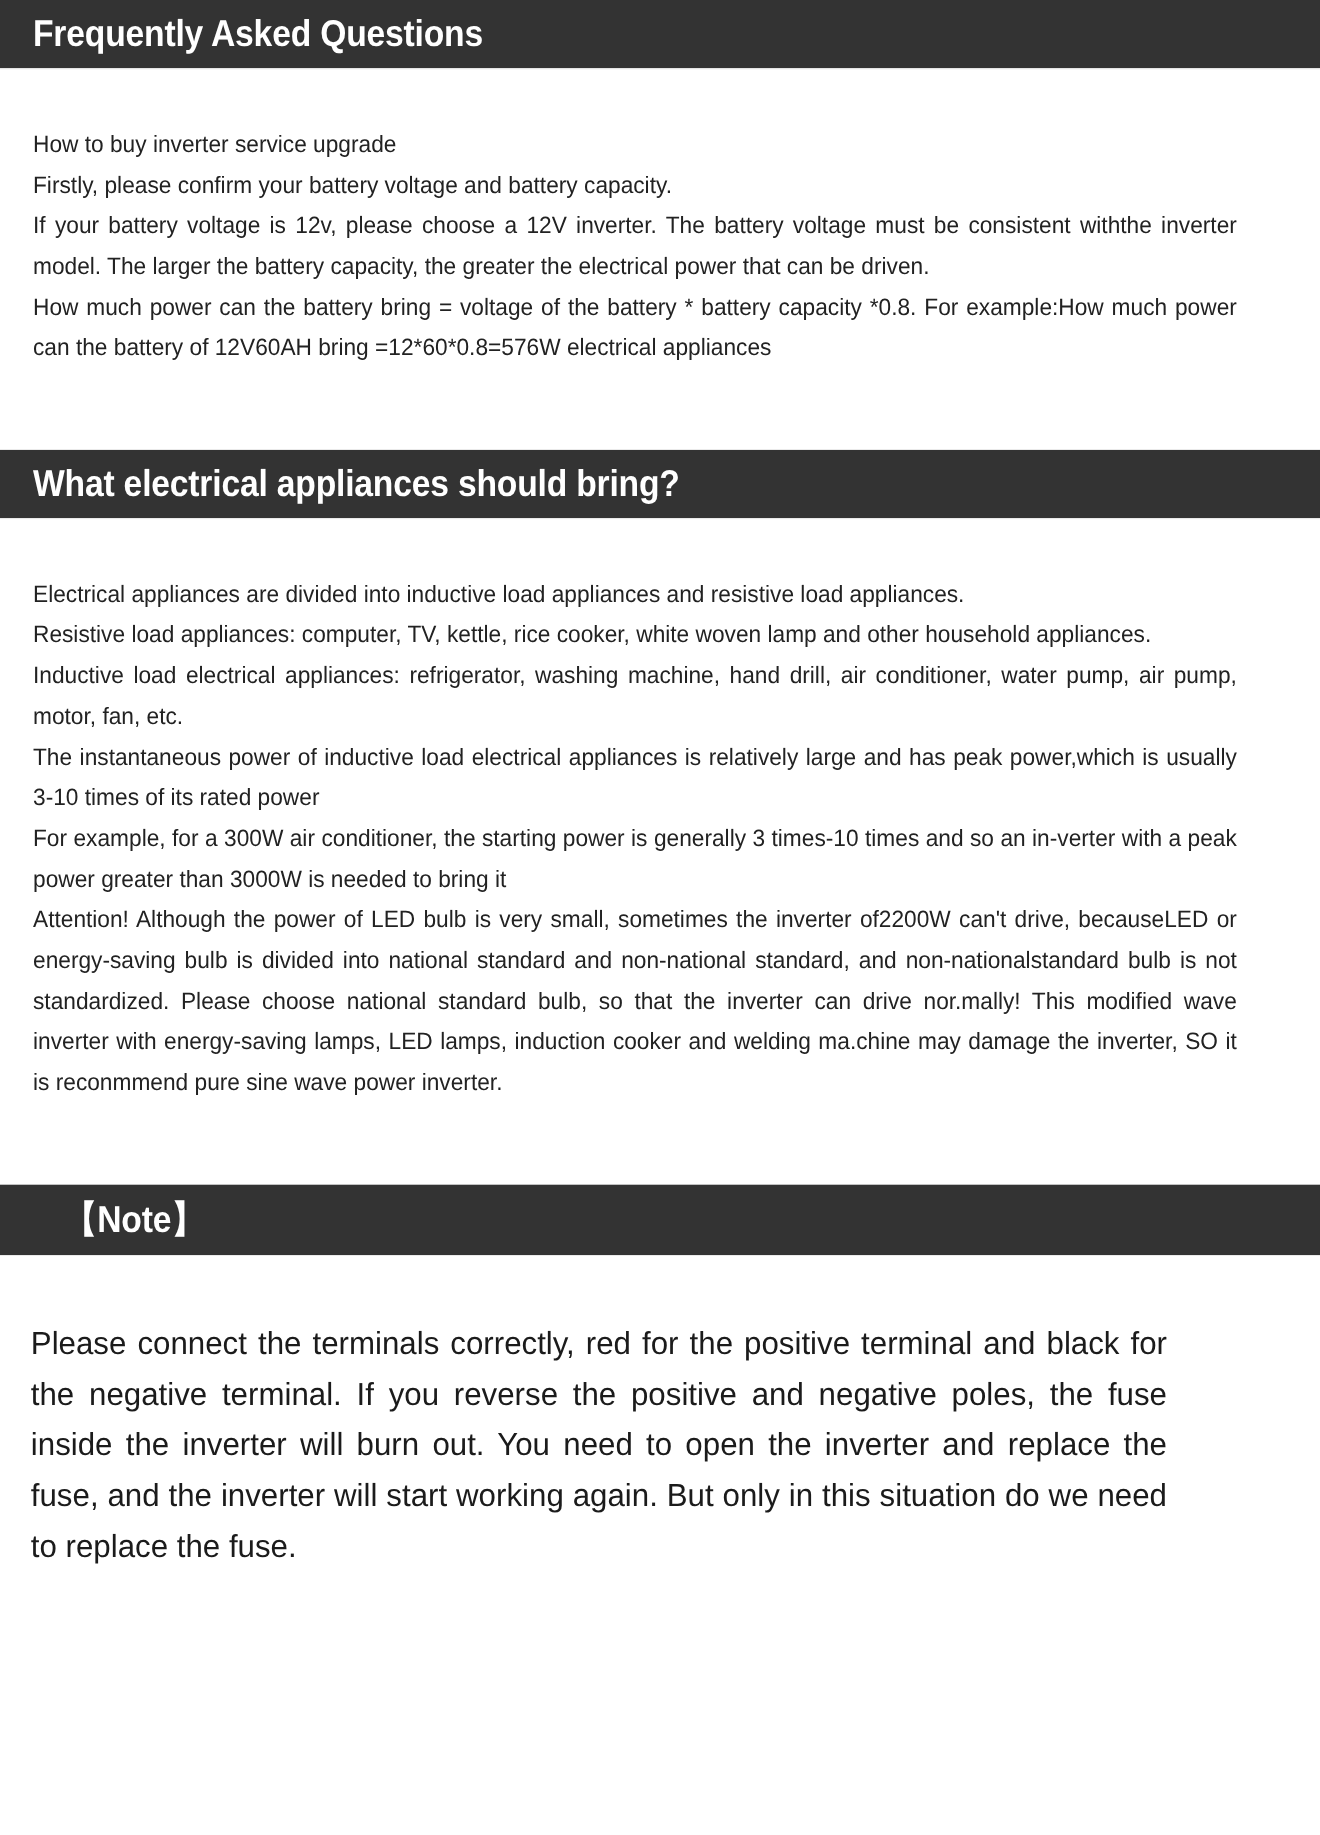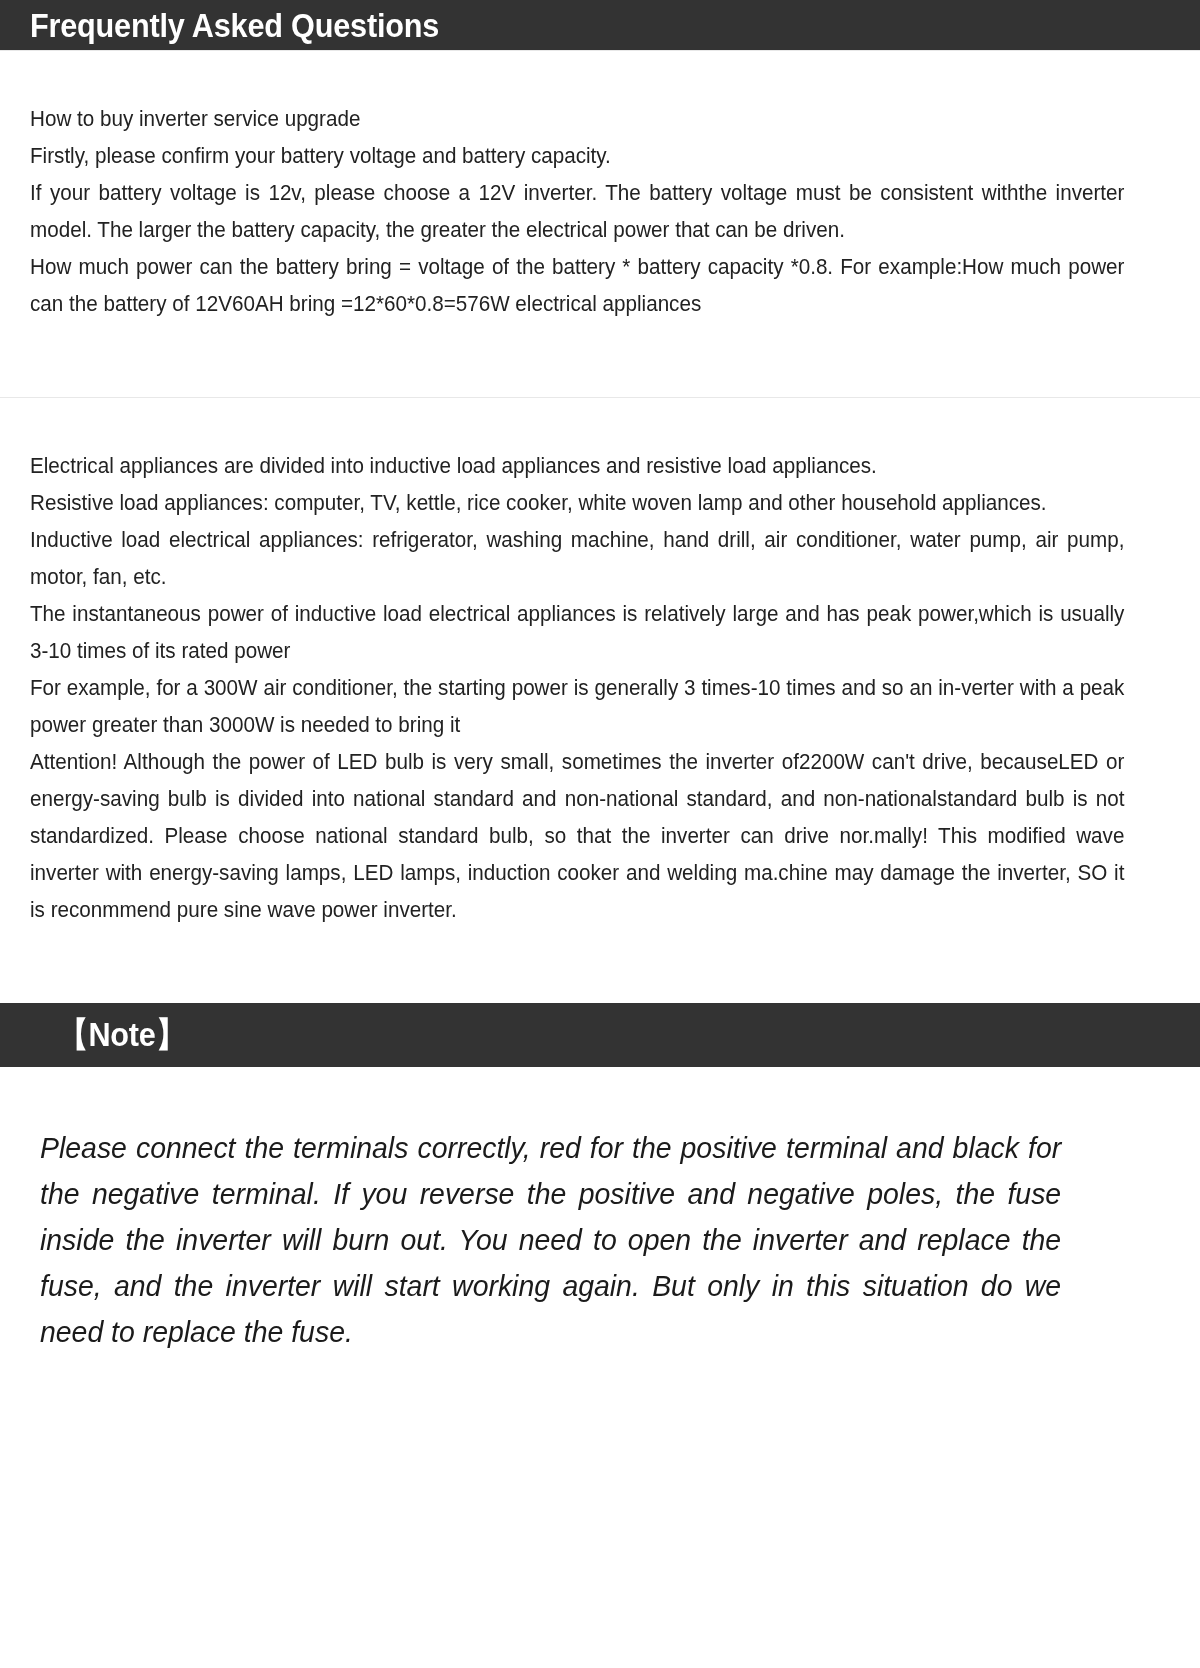--- a/index.html
+++ b/index.html
@@ -33,21 +33,21 @@
   .section-bar .bar-title {
     color: #ffffff;
     font-weight: 700;
     letter-spacing: -0.2px;
     transform: scaleX(0.90);
     transform-origin: left center;
     white-space: nowrap;
   }
 
   
-  .bar-1 { height: 50px; padding-left: 30px; align-items: center; }
+  .bar-1 { height: 62px; padding-left: 30px; align-items: center; }
   .bar-1 .bar-title { font-size: 34px; }
 
   
   .bar-2 { height: 62px; padding-left: 30px; }
   .bar-2 .bar-title { font-size: 34px; }
 
   
   .bar-3 { height: 64px; padding-left: 58px; }
   .bar-3 .bar-title { font-size: 34px; }
 
@@ -67,22 +67,21 @@
   .body-block p.justify {
     text-align: justify;
     text-align-last: left;
   }
   .gap-md { height: 50px; }
   .gap-lg { height: 58px; }
   .gap-xl { height: 74px; }
 
   
   .note-block {
-    padding: 0 118px 0 40px;
-    font-style: italic;
+    padding: 0 118px 0 28px;
   }
   .note-block p {
     margin: 0;
     font-size: 29px;
     line-height: 46px;
     color: #1b1b1b;
     text-align: justify;
     text-align-last: left;
     transform: scaleX(0.98);
     transform-origin: left center;
@@ -108,20 +107,23 @@
 
   <div class="body-block">
     <p>How to buy inverter service upgrade</p>
     <p>Firstly, please confirm your battery voltage and battery capacity.</p>
     <p class="justify">If your battery voltage is 12v, please choose a 12V inverter. The battery voltage must be consistent withthe inverter model. The larger the battery capacity, the greater the electrical power that can be driven.</p>
     <p class="justify">How much power can the battery bring = voltage of the battery * battery capacity *0.8. For example:How much power can the battery of 12V60AH bring =12*60*0.8=576W electrical appliances</p>
   </div>
 
   <div class="gap-xl"></div>
 
+  <div class="section-bar bar-2">
+    <span class="bar-title">What electrical appliances should bring?</span>
+  </div>
   <div class="thin-rule"></div>
 
   <div class="gap-md"></div>
 
   <div class="body-block">
     <p>Electrical appliances are divided into inductive load appliances and resistive load appliances.</p>
     <p class="justify">Resistive load appliances: computer, TV, kettle, rice cooker, white woven lamp and other household appliances.</p>
     <p class="justify">Inductive load electrical appliances: refrigerator, washing machine, hand drill, air conditioner, water pump, air pump, motor, fan, etc.</p>
     <p class="justify">The instantaneous power of inductive load electrical appliances is relatively large and has peak power,which is usually 3-10 times of its rated power</p>
     <p class="justify">For example, for a 300W air conditioner, the starting power is generally 3 times-10 times and so an in-verter with a peak power greater than 3000W is needed to bring it</p>

